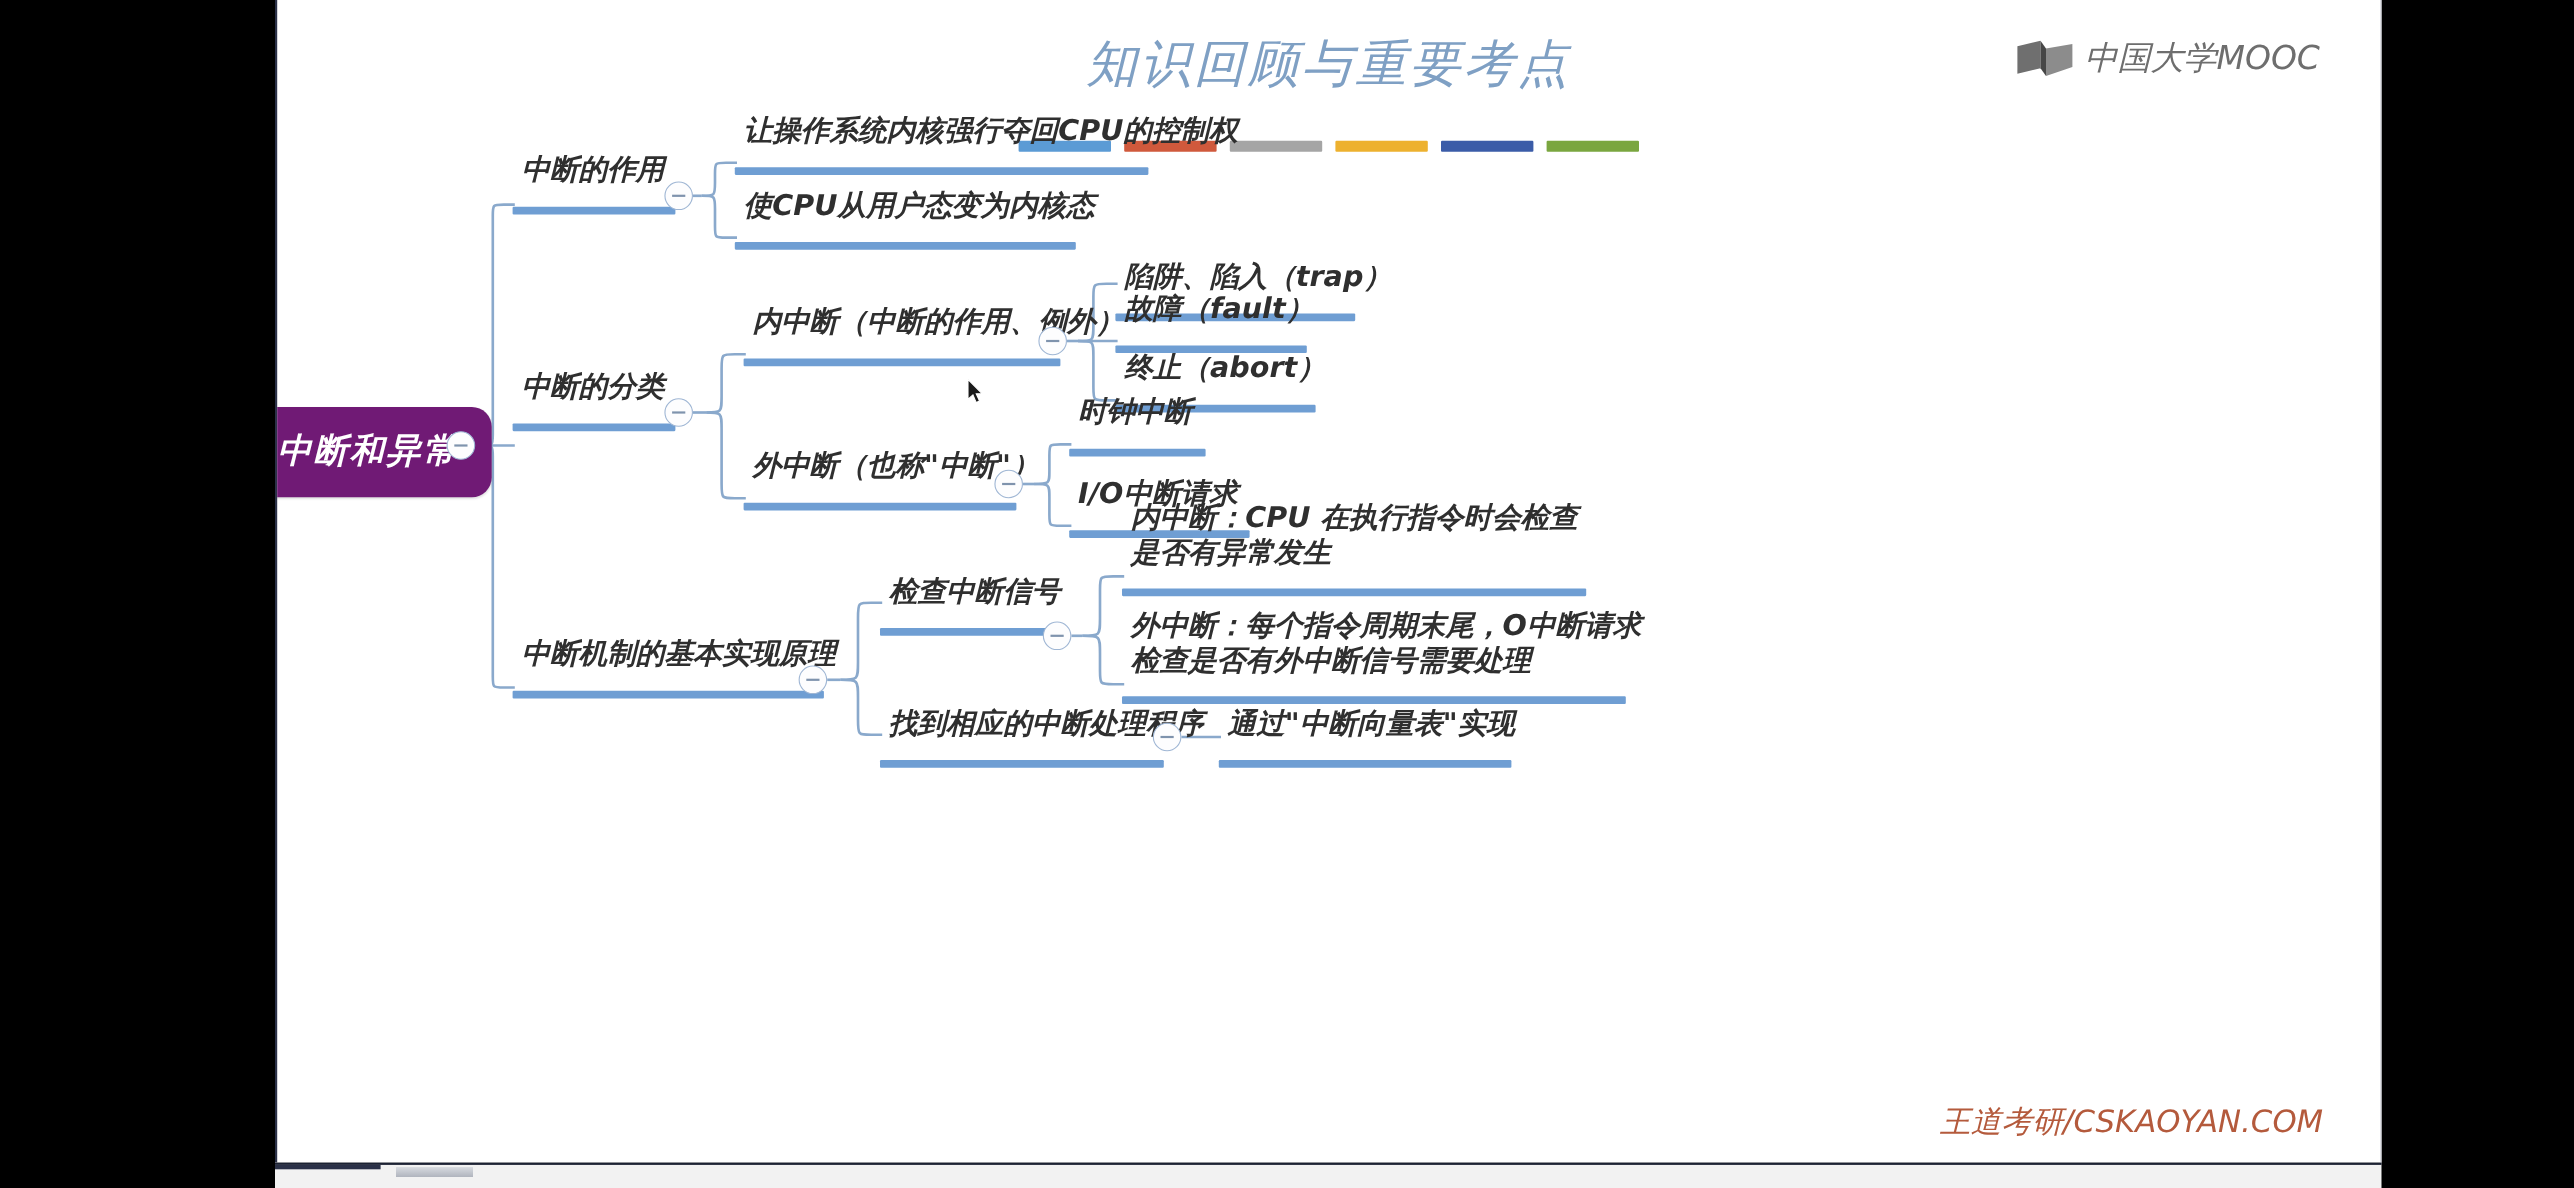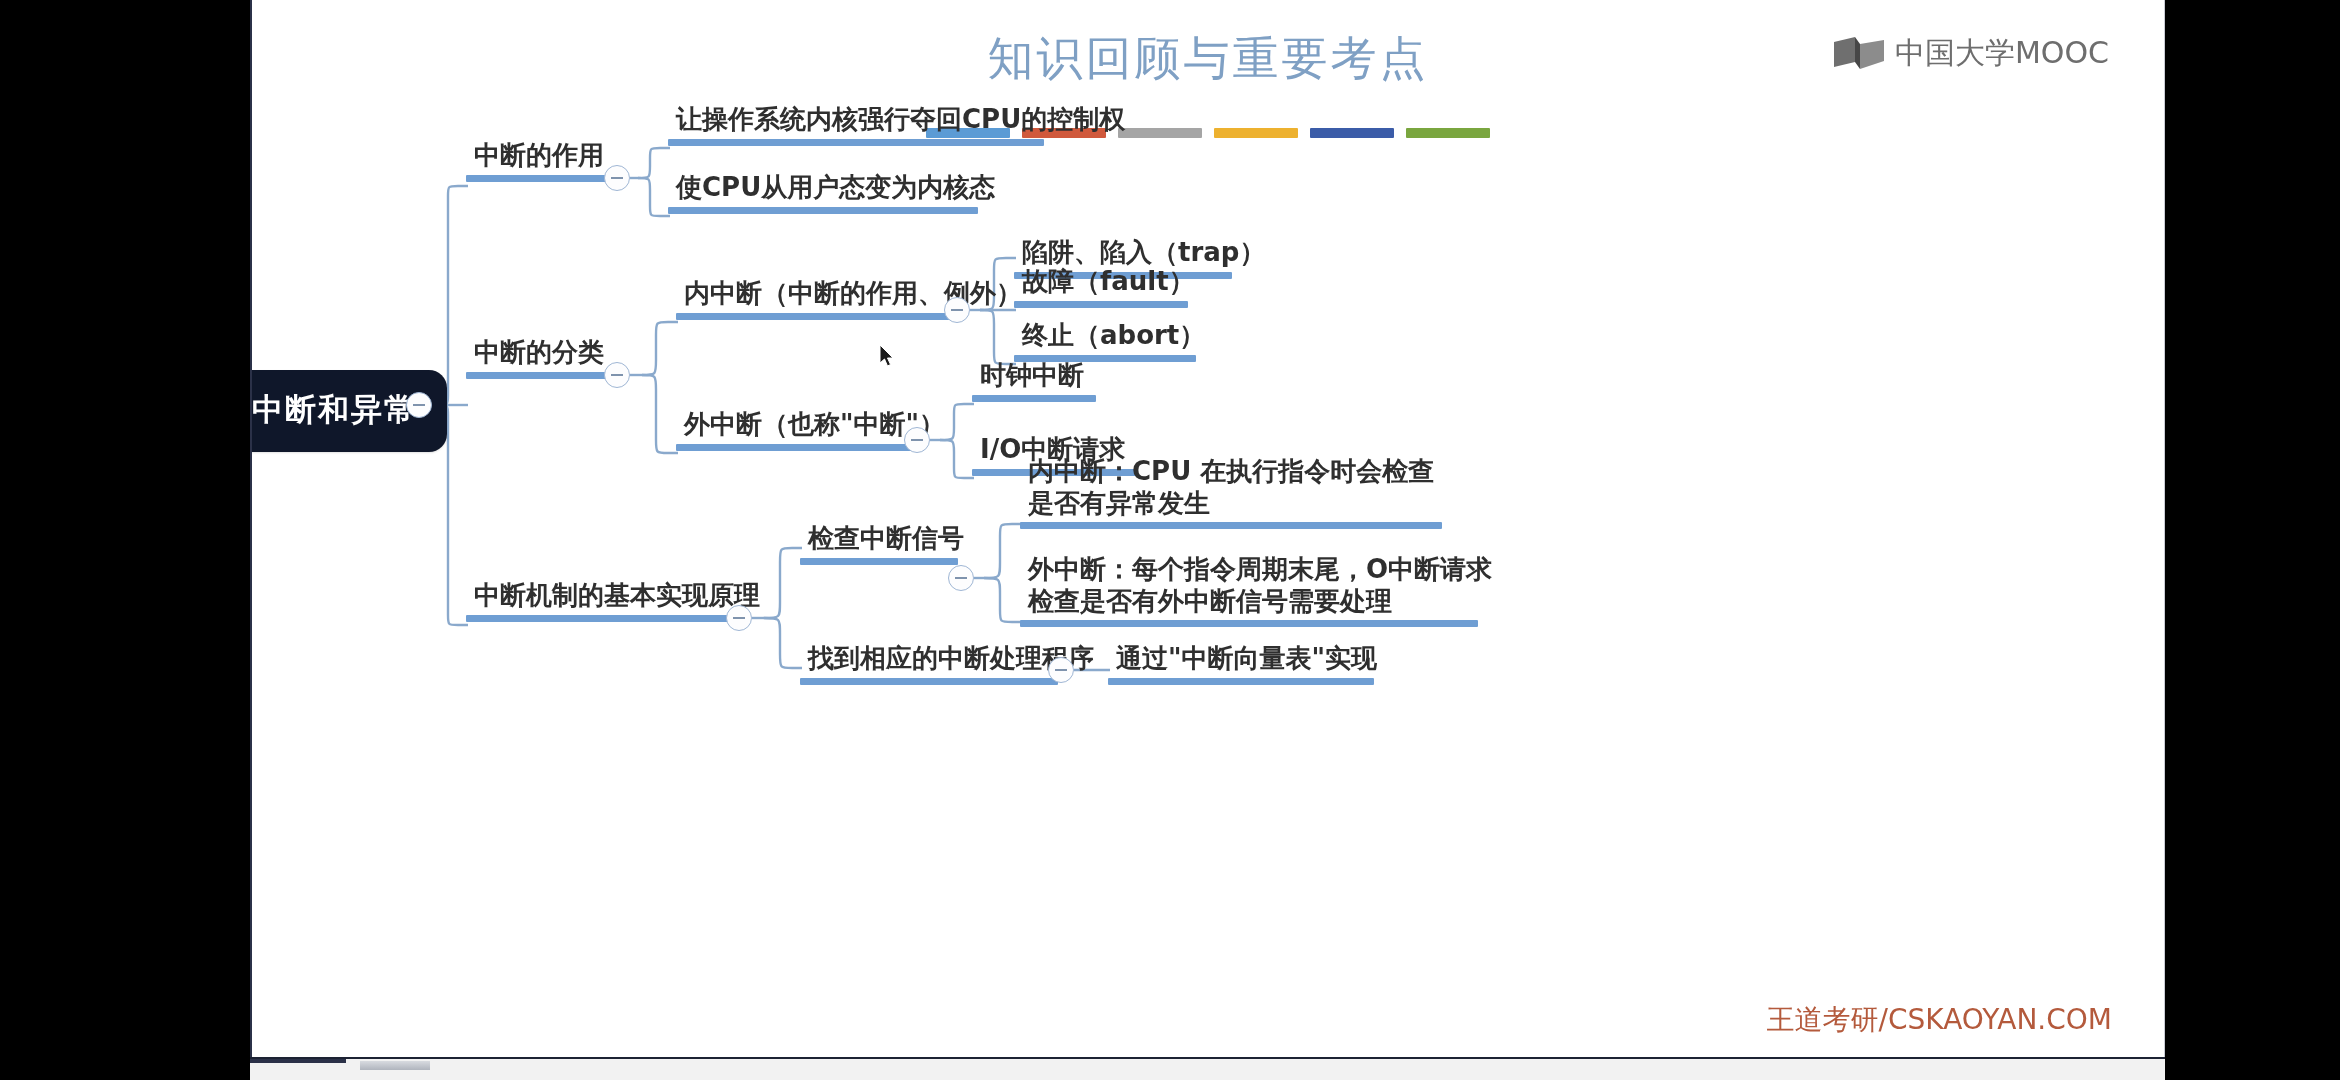--- a/index.html
+++ b/index.html
@@ -3,21 +3,21 @@
 <meta charset="utf-8">
 <title>知识回顾与重要考点</title>
 <style>
   * { box-sizing: border-box; margin: 0; padding: 0; }
   html, body {
     width: 2340px; height: 1080px;
     background: #000;
     font-family: "Liberation Sans", "DejaVu Sans", sans-serif;
     overflow: hidden;
   }
-  #screen { position: relative; width: 2312px; height: 1080px; background: #000; }
+  #screen { position: relative; width: 2312px; height: 1080px; background: #000; font-style: italic; }
 
   
   .letterbox { position: absolute; top: 0; bottom: 0; background: #000; }
   .letterbox.left  { left: 0;  width: 250px; }
   .letterbox.right { right: 0; width: 175px; }
 
   
   #slide {
     position: absolute; left: 250px; top: 0;
     width: 1915px; height: 1057px;
@@ -98,21 +98,21 @@
     box-shadow: 0 1px 2px rgba(0,0,0,.12);
     font-family: "DejaVu Sans", "Liberation Sans", sans-serif;
   }
 
   
   .topic { position: absolute; display: flex; flex-direction: column; }
   .topic .topic-text {
     font-family: "DejaVu Sans", "Liberation Sans", sans-serif;
     font-size: 26px; font-weight: 700; color: #2f2f2f;
     white-space: pre; line-height: 1.22;
-    padding: 0 6px 3px 8px;
+    padding: 0 6px 16px 8px;
   }
   .topic .topic-rule {
     height: 7px; background: #6f9ed3; border-radius: 1px;
   }
 
   
   .collapse-toggle {
     position: absolute;
     width: 26px; height: 26px; border-radius: 50%;
     border: 1.6px solid #9fb6d4;
@@ -191,21 +191,21 @@
 
           <path d="M 722 578 L 732 578"></path>
           <path d="M 732 578 C 748 578 748 578 748 562 L 748 536 C 748 524 748 524 760 524 L 770 524"></path>
           <path d="M 732 578 C 748 578 748 578 748 594 L 748 610 C 748 622 748 622 760 622 L 770 622"></path>
 
           <path d="M 822 670 L 858 670"></path>
         </g>
       </svg>
 
       <div class="node" id="root-node" style="left:-30px; top:370px;">
-        <div class="root-box" style="background: #0f172a; text-align: right;">中断和异常</div>
+        <div class="root-box" style="background: #701a75; text-align: right;">中断和异常</div>
       </div>
       <div class="collapse-toggle" style="left:154px; top:392px;"></div>
 
       <div class="topic" style="left:214px; top:140px; width:148px;justify-content:space-between;">
         <div class="topic-text">中断的作用</div>
         <div class="topic-rule" style="background: rgb(111, 158, 211);"></div>
       </div>
       <div class="collapse-toggle" style="left:352px; top:165px;"></div>
 
       <div class="topic" style="left:214px; top:337px; width:148px;">

